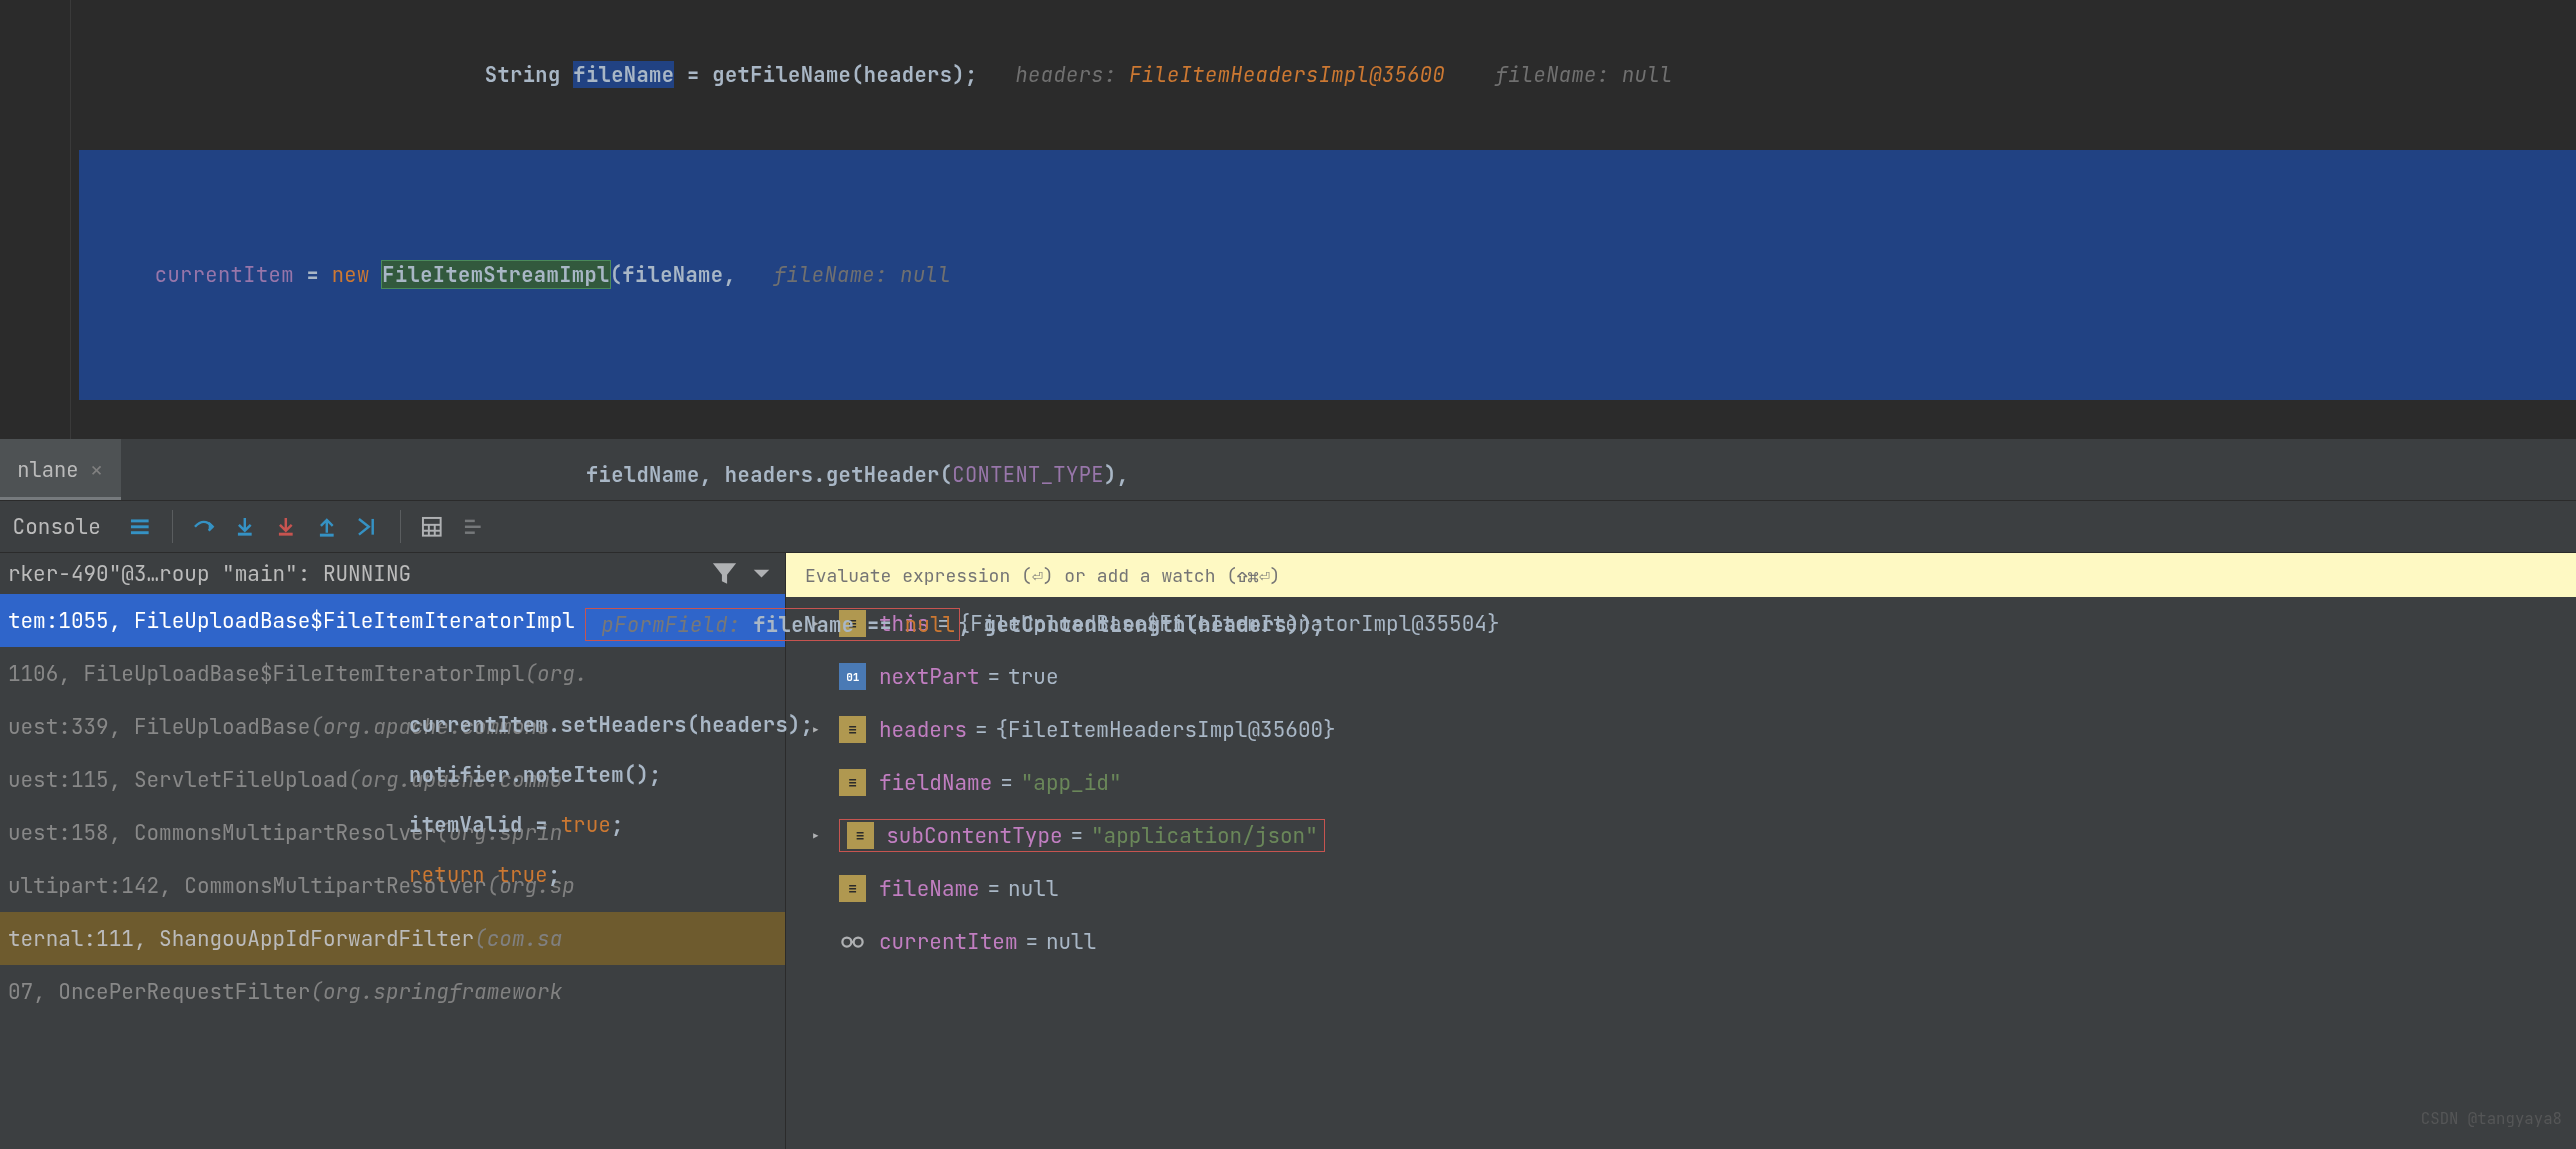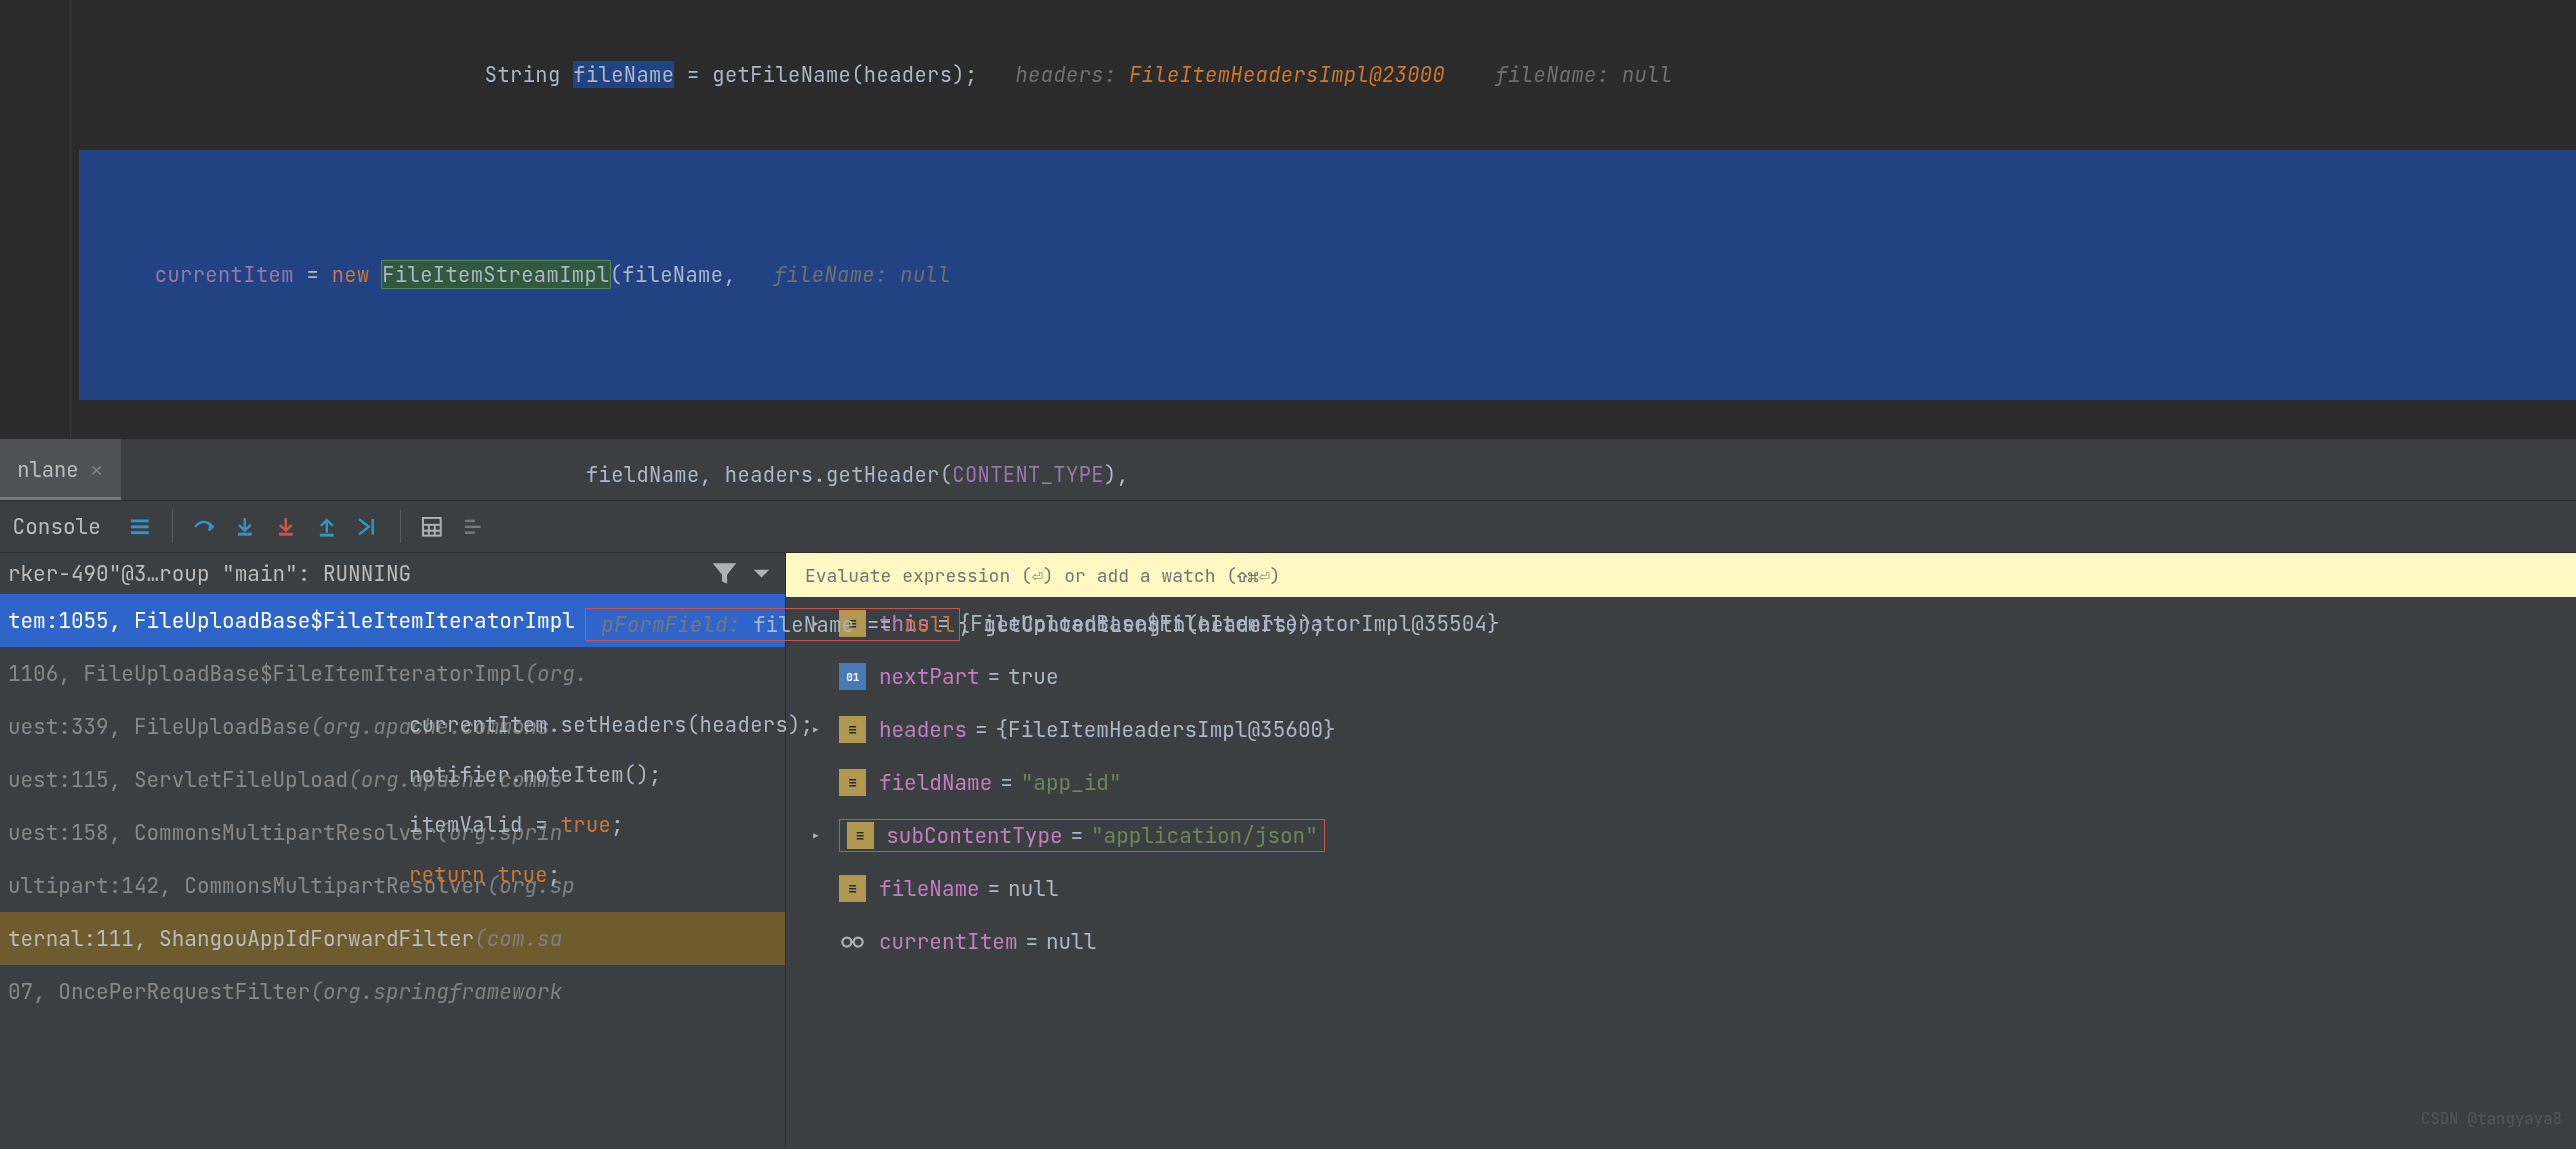--- a/index.html
+++ b/index.html
@@ -37,21 +37,21 @@
     }
     .highlight-line {
       background: #214283;
       display: block;
       width: 100%;
     }
     .editor-line.highlight-line { background: #214283; }
 
     
     .k-key { color: #cc7832; }
-    .k-normal { color: #a9b7c6; }
+    .k-normal { color: #a9b7c6; font-weight: bold; }
     .k-field { color: #9876aa; }
     .k-const { color: #9876aa; }
     .k-hint { color: #707070; font-style: italic; }
     .k-hint-val { color: #cc7832; font-style: italic; }
     .k-highlight { background: #32593d; outline: 0.8px solid #4a8a5a; }
     .k-sel { background: #214283; }
     .red-box { outline: 1.6px solid #c75450; outline-offset: -0.8px; padding: 1.6px 3.1px; }
     .param-hint { color: #787878; font-style: italic; }
 
     
@@ -222,21 +222,21 @@
     }
   </style>
 </head>
 <body>
 
 <div class="editor">
   <div class="gutter"></div>
 
   <div class="editor-line">
     <span class="code-part">
-      <span class="k-normal">String </span><span class="k-normal k-sel">fileName</span><span class="k-normal"> = getFileName(headers);</span><span class="k-hint">   headers: </span><span class="k-hint-val">FileItemHeadersImpl@23000</span><span class="k-hint">    fileName: </span><span class="k-hint">null</span>
+      <span class="k-normal">String </span><span class="k-normal k-sel">fileName</span><span class="k-normal"> = getFileName(headers);</span><span class="k-hint">   headers: </span><span class="k-hint-val">FileItemHeadersImpl@35600</span><span class="k-hint">    fileName: </span><span class="k-hint">null</span>
     </span>
   </div>
 
   <div class="editor-line highlight-line">
     <span class="code-part">
       <span class="k-field">currentItem</span><span class="k-normal"> = </span><span class="k-key">new </span><span class="k-normal k-highlight">FileItemStreamImpl</span><span class="k-normal">(fileName,</span><span class="k-hint">   fileName: </span><span class="k-hint">null</span>
     </span>
   </div>
 
   <div class="editor-line">

